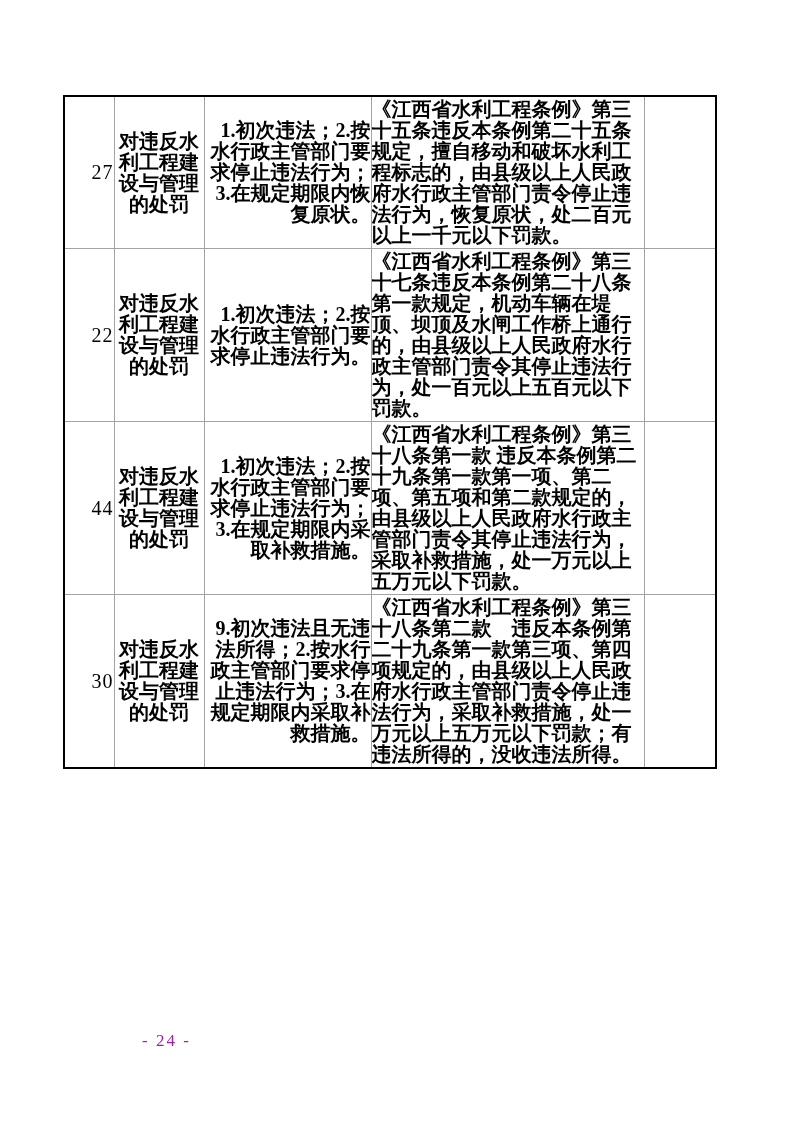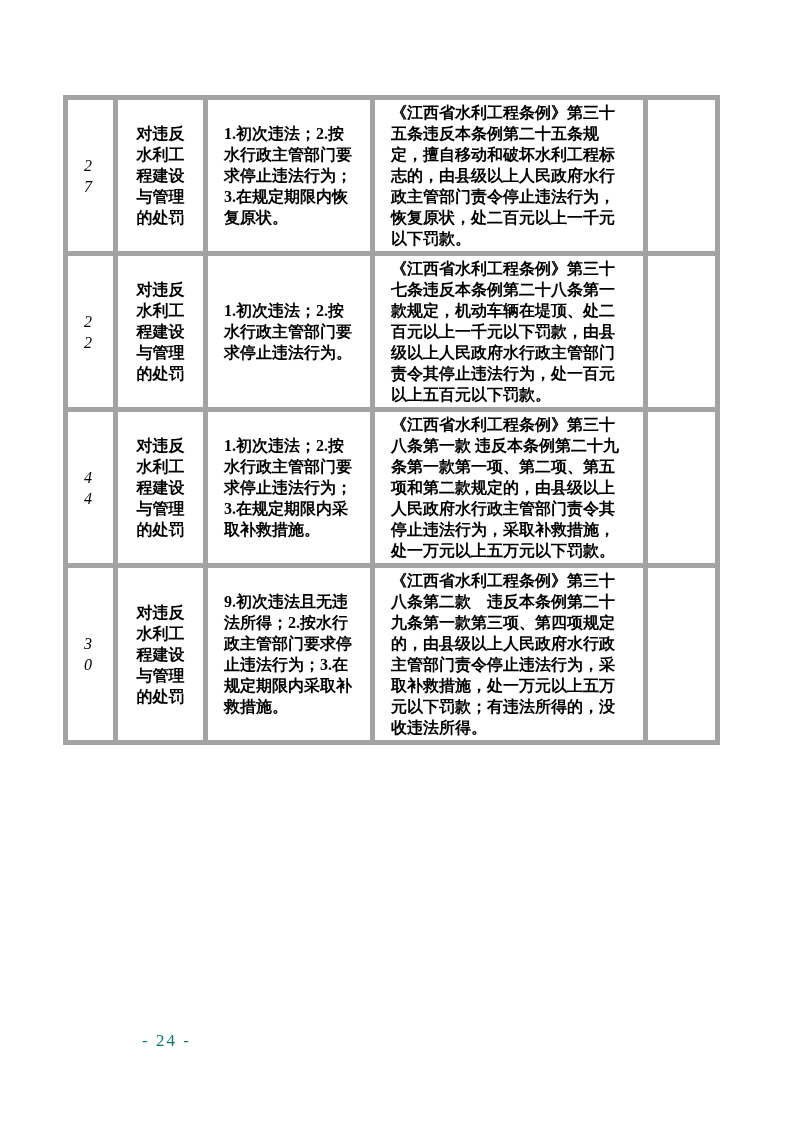--- a/index.html
+++ b/index.html
@@ -24,65 +24,64 @@
     border-collapse: collapse;
     table-layout: fixed;
     border: 2px solid #000000;
   }
   table.penalty-table col.c1 { width: 50px;  }
   table.penalty-table col.c2 { width: 90px;  }
   table.penalty-table col.c3 { width: 167px; }
   table.penalty-table col.c4 { width: 273px; }
   table.penalty-table col.c5 { width: 72px;  }
   table.penalty-table td {
-    border: 5px solid #a3a3a3;
-    font-size: 16px;
+    border: 1px solid #a3a3a3;
+    font-size: 20px;
     line-height: 21px;
     vertical-align: middle;
-    padding: 2px 16px;
+    padding: 2px 0;
     overflow: hidden;
     word-break: break-all;
   }
   tr.r0 { height: 132px; }
   tr.r1 { height: 126px; }
   tr.r2 { height: 147px; }
   tr.r3 { height: 152px; }
   td.num-cell {
-    text-align: left;
+    text-align: right;
     font-weight: 400;
     padding: 2px 2px;
     letter-spacing: 1px;
-    font-style: italic;
   }
   td.cat-cell {
     text-align: center;
     font-weight: 700;
     padding: 2px 5px;
   }
   td.proc-cell {
-    text-align: left;
+    text-align: right;
     font-weight: 700;
     padding: 2px 4px 2px 7px;
   }
   td.legal-cell {
     text-align: left;
     font-weight: 700;
     padding: 2px 3px 2px 6px;
   }
   td.remark-cell {
     padding: 0;
   }
   .page-number {
     position: absolute;
     left: 142px;
     top: 1031px;
     font-size: 17px;
     letter-spacing: 2px;
     font-weight: 400;
-    color: #0f766e;
+    color: #a21caf;
   }
 </style>
 </head>
 <body>
 
 <div class="page">
 
   <table class="penalty-table">
     <colgroup>
       <col class="c1">
@@ -96,21 +95,21 @@
         <td class="num-cell">27</td>
         <td class="cat-cell">对违反水利工程建设与管理的处罚</td>
         <td class="proc-cell">1.初次违法；2.按水行政主管部门要求停止违法行为；3.在规定期限内恢复原状。</td>
         <td class="legal-cell">《江西省水利工程条例》第三十五条违反本条例第二十五条规定，擅自移动和破坏水利工程标志的，由县级以上人民政府水行政主管部门责令停止违法行为，恢复原状，处二百元以上一千元以下罚款。</td>
         <td class="remark-cell"></td>
       </tr>
       <tr class="r1">
         <td class="num-cell">22</td>
         <td class="cat-cell">对违反水利工程建设与管理的处罚</td>
         <td class="proc-cell">1.初次违法；2.按水行政主管部门要求停止违法行为。</td>
-        <td class="legal-cell">《江西省水利工程条例》第三十七条违反本条例第二十八条第一款规定，机动车辆在堤顶、处二百元以上一千元以下罚款，由县级以上人民政府水行政主管部门责令其停止违法行为，处一百元以上五百元以下罚款。</td>
+        <td class="legal-cell">《江西省水利工程条例》第三十七条违反本条例第二十八条第一款规定，机动车辆在堤顶、坝顶及水闸工作桥上通行的，由县级以上人民政府水行政主管部门责令其停止违法行为，处一百元以上五百元以下罚款。</td>
         <td class="remark-cell"></td>
       </tr>
       <tr class="r2">
         <td class="num-cell">44</td>
         <td class="cat-cell">对违反水利工程建设与管理的处罚</td>
         <td class="proc-cell">1.初次违法；2.按水行政主管部门要求停止违法行为；3.在规定期限内采取补救措施。</td>
         <td class="legal-cell">《江西省水利工程条例》第三十八条第一款 违反本条例第二十九条第一款第一项、第二项、第五项和第二款规定的，由县级以上人民政府水行政主管部门责令其停止违法行为，采取补救措施，处一万元以上五万元以下罚款。</td>
         <td class="remark-cell"></td>
       </tr>
       <tr class="r3">

